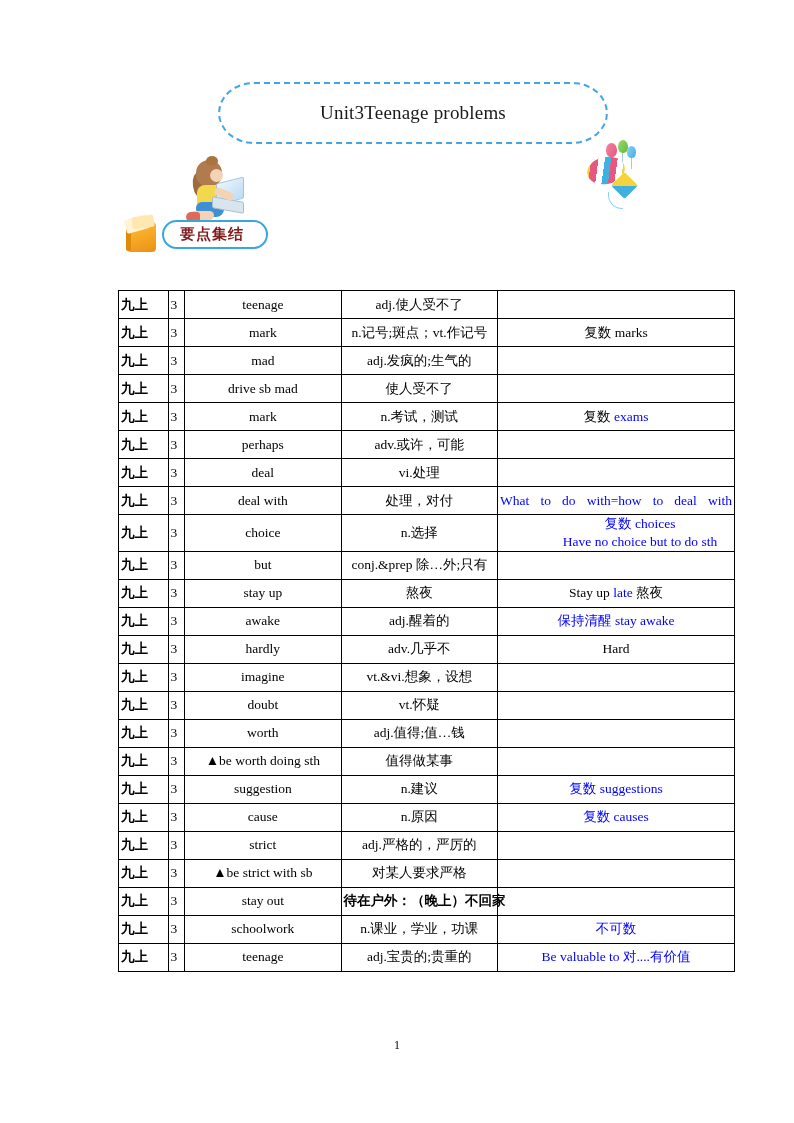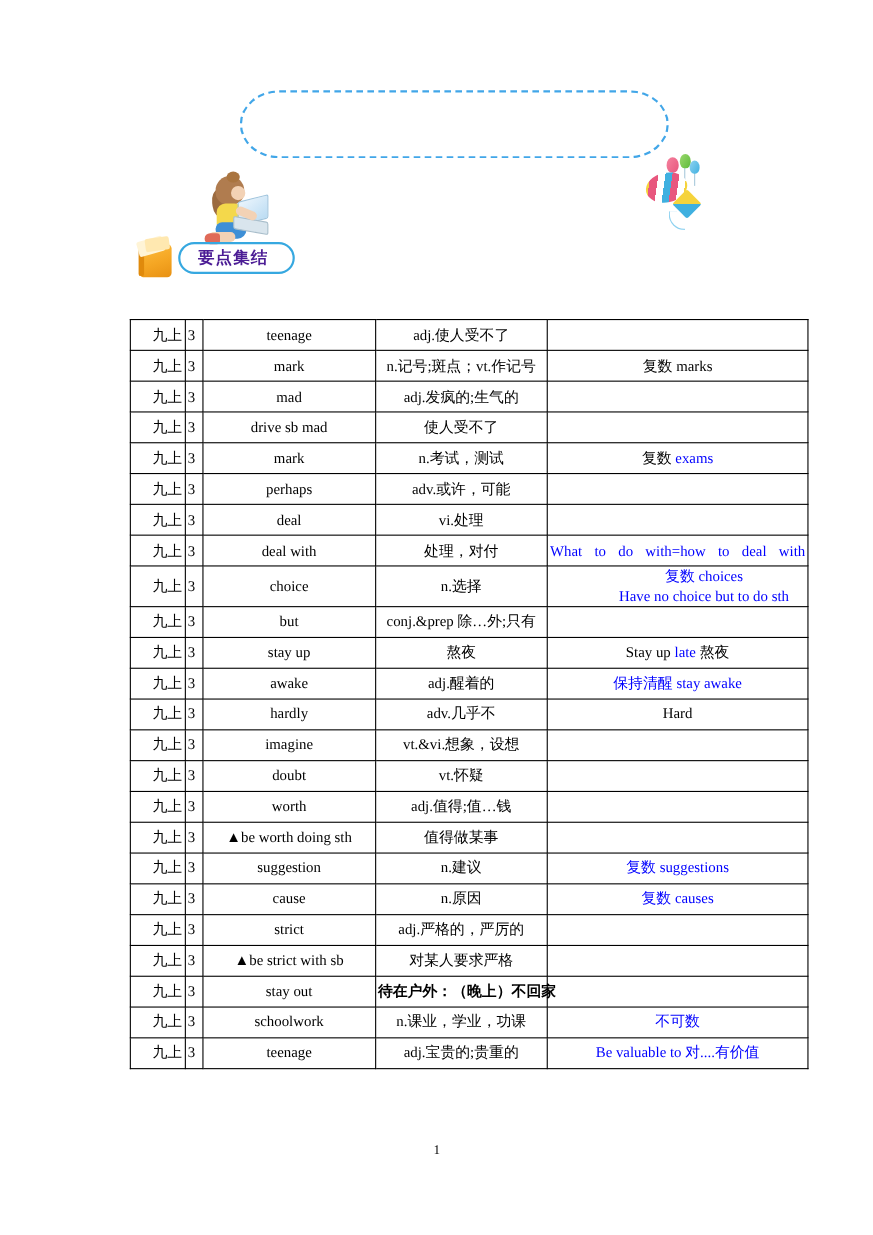--- a/index.html
+++ b/index.html
@@ -266,21 +266,21 @@
     border: 2px solid #36A8E0;
     border-radius: 16px;
     display: flex;
     align-items: center;
     box-sizing: border-box;
   }
   .pill-label {
     font-family: "DejaVu Sans", sans-serif;
     font-size: 15px;
     font-weight: bold;
-    color: #4c1d95;
+    color: #7f1d1d;
     letter-spacing: 1px;
     white-space: nowrap;
     text-align: right;
   }
 
   
   .vocab-table {
     position: absolute;
     left: 118px;
     top: 290px;
@@ -292,21 +292,21 @@
     border: 1px solid #000000;
     padding: 0 2px;
     font-family: "Liberation Serif", serif;
     font-size: 13.5px;
     color: #000000;
     line-height: 1.32;
     vertical-align: middle;
     height: 28px;
     box-sizing: border-box;
   }
-  .c-grade  { width: 45px;  text-align: right; }
+  .c-grade  { width: 45px;  text-align: left; font-weight: bold; }
   .c-unit   { width: 15px;  text-align: left; padding-left: 2px; }
   .c-word   { width: 142px; text-align: center; margin-top: 32px; }
   .c-mean   { width: 142px; text-align: center; }
   .c-note   { width: 215px; text-align: center; padding-left: 3px; }
 
   .blue  { color: #0000FF; }
   .black { color: #000000; }
   .justify-note {
     text-align: justify;
     text-align-last: justify;
@@ -325,20 +325,21 @@
     font-family: "Liberation Serif", serif;
     font-size: 12px;
     color: #000000;
   }
 </style>
 </head>
 <body>
 
 <div class="banner">
   <div class="banner-shape"></div>
+  <div class="banner-title">Unit3Teenage problems</div>
 
   <div class="girl-illus">
     <div class="hair2"></div>
     <div class="hair"></div>
     <div class="bun"></div>
     <div class="face"></div>
     <div class="torso"></div>
     <div class="shorts"></div>
     <div class="leg"></div>
     <div class="shoe"></div>

